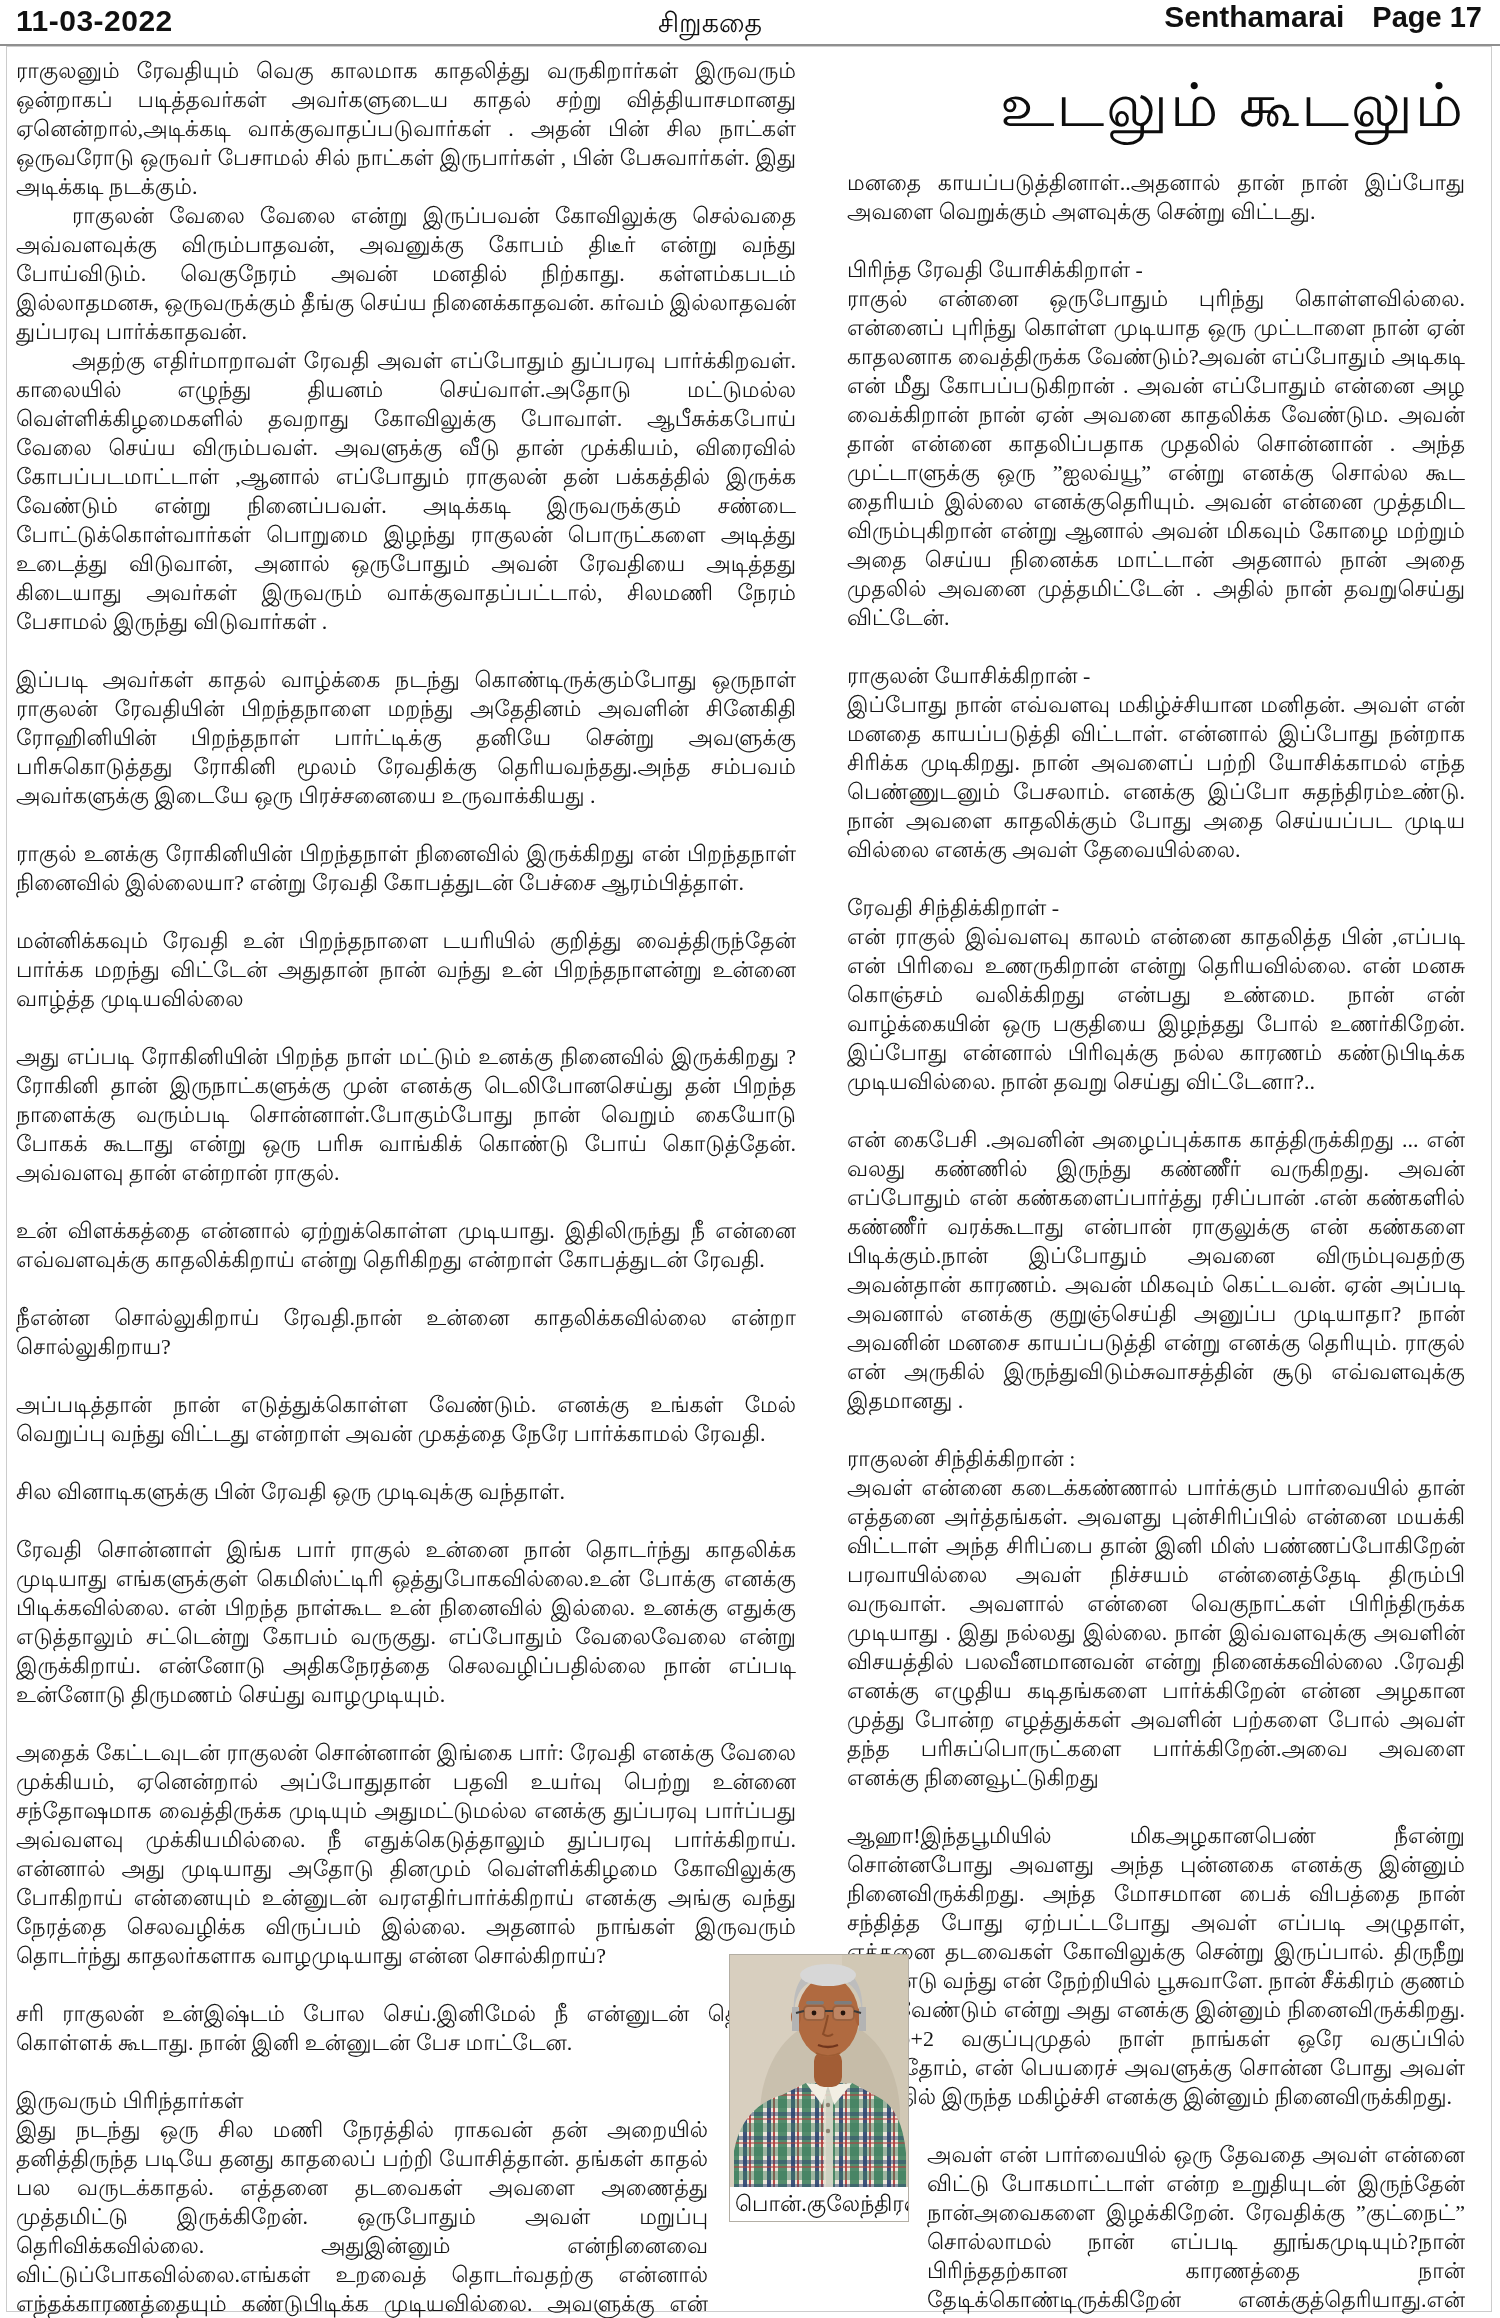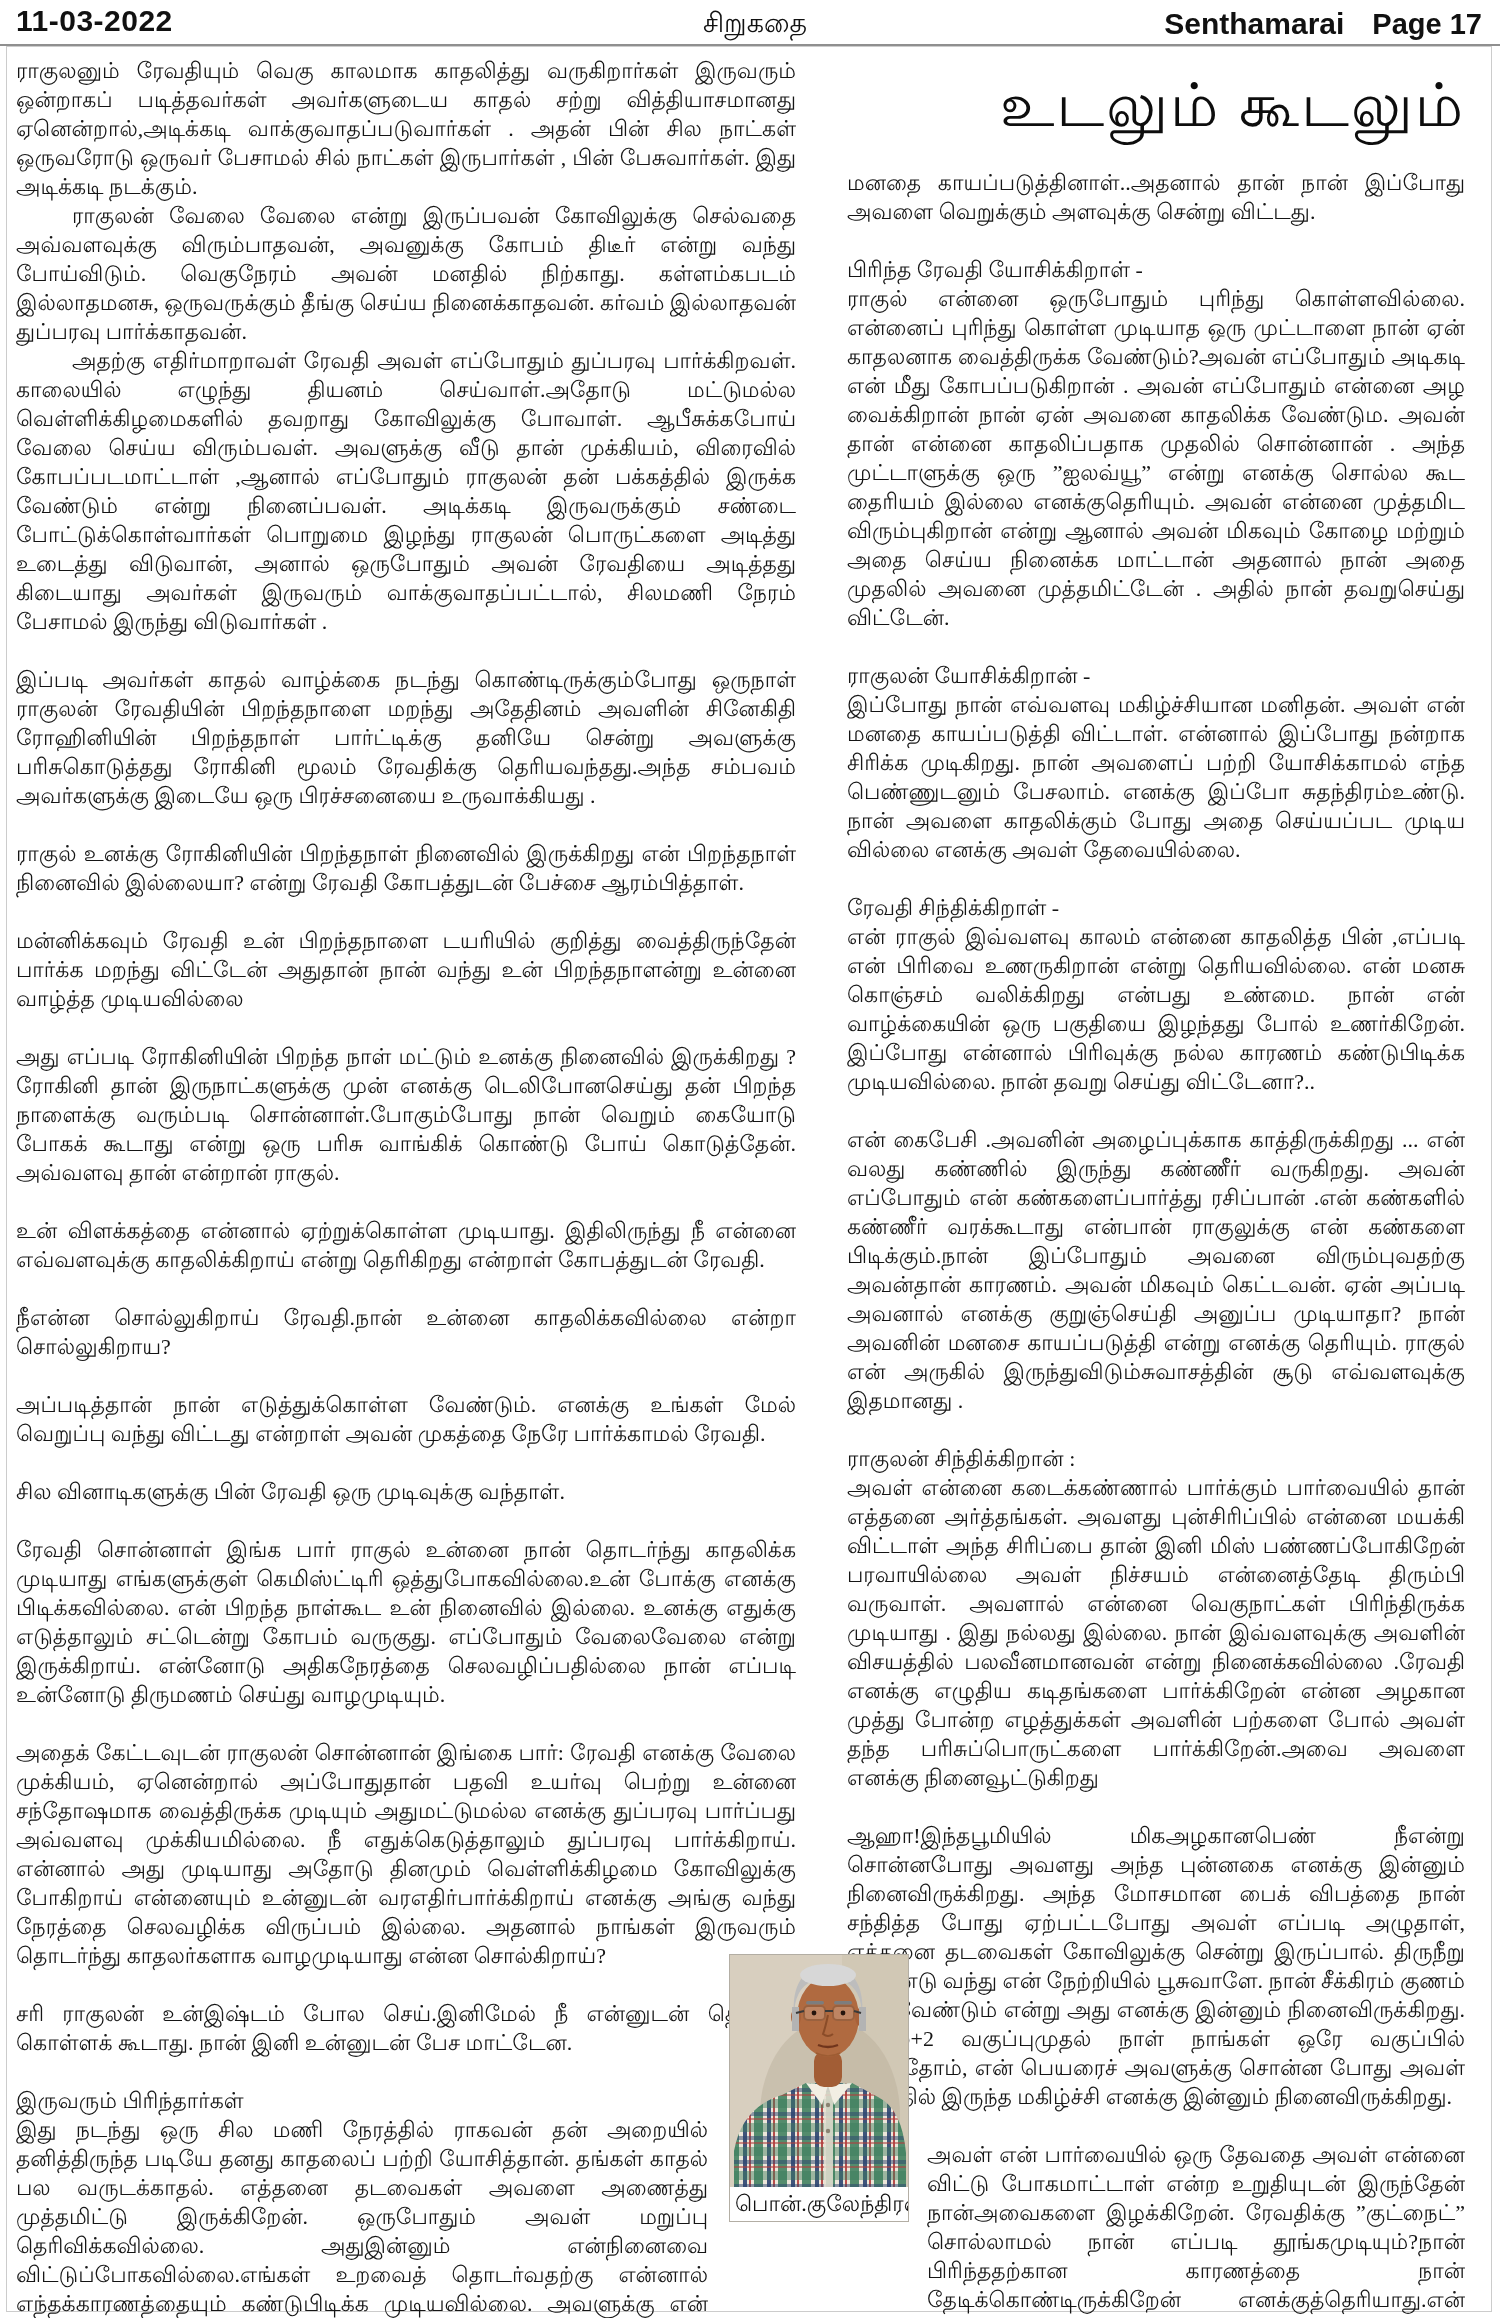--- a/index.html
+++ b/index.html
@@ -3,23 +3,23 @@
 <meta charset="utf-8">
 <style>
   html,body{margin:0;padding:0;background:#e9e9e9;}
   .page{position:relative;width:1500px;height:2318px;background:#ffffff;margin:0 auto;
         font-family:"Liberation Serif",serif;color:#151515;overflow:hidden;}
   
   .hdr{position:absolute;top:0;left:0;width:1500px;height:44px;background:#fff;
        border-bottom:2px solid #8f8f8f;}
   .hdr-date{position:absolute;left:16px;top:4px;font-family:"Liberation Sans",sans-serif;
             font-weight:bold;font-size:30px;letter-spacing:.5px;color:#111;}
-  .hdr-section{position:absolute;left:755px;top:8px;transform:translateX(-50%);
+  .hdr-section{position:absolute;left:710px;top:8px;transform:translateX(-50%);
                font-size:27px;color:#111;}
-  .hdr-right{position:absolute;right:18px;top:7px;font-family:"Liberation Sans",sans-serif;
+  .hdr-right{position:absolute;right:18px;top:0;font-family:"Liberation Sans",sans-serif;
              font-weight:bold;font-size:30px;color:#111;white-space:nowrap;}
   .hdr-page{margin-left:28px;font-size:29px;}
   
   .frame{position:absolute;left:6px;top:46px;width:1486px;height:2266px;
          border:1px solid #cccccc;box-sizing:border-box;pointer-events:none;}
   
   .colL{position:absolute;left:16px;top:56px;width:780px;font-size:22px;line-height:29px;
         text-align:justify;}
   .colR{position:absolute;left:847px;top:52px;width:618px;font-size:22px;line-height:29px;
         text-align:justify;}

